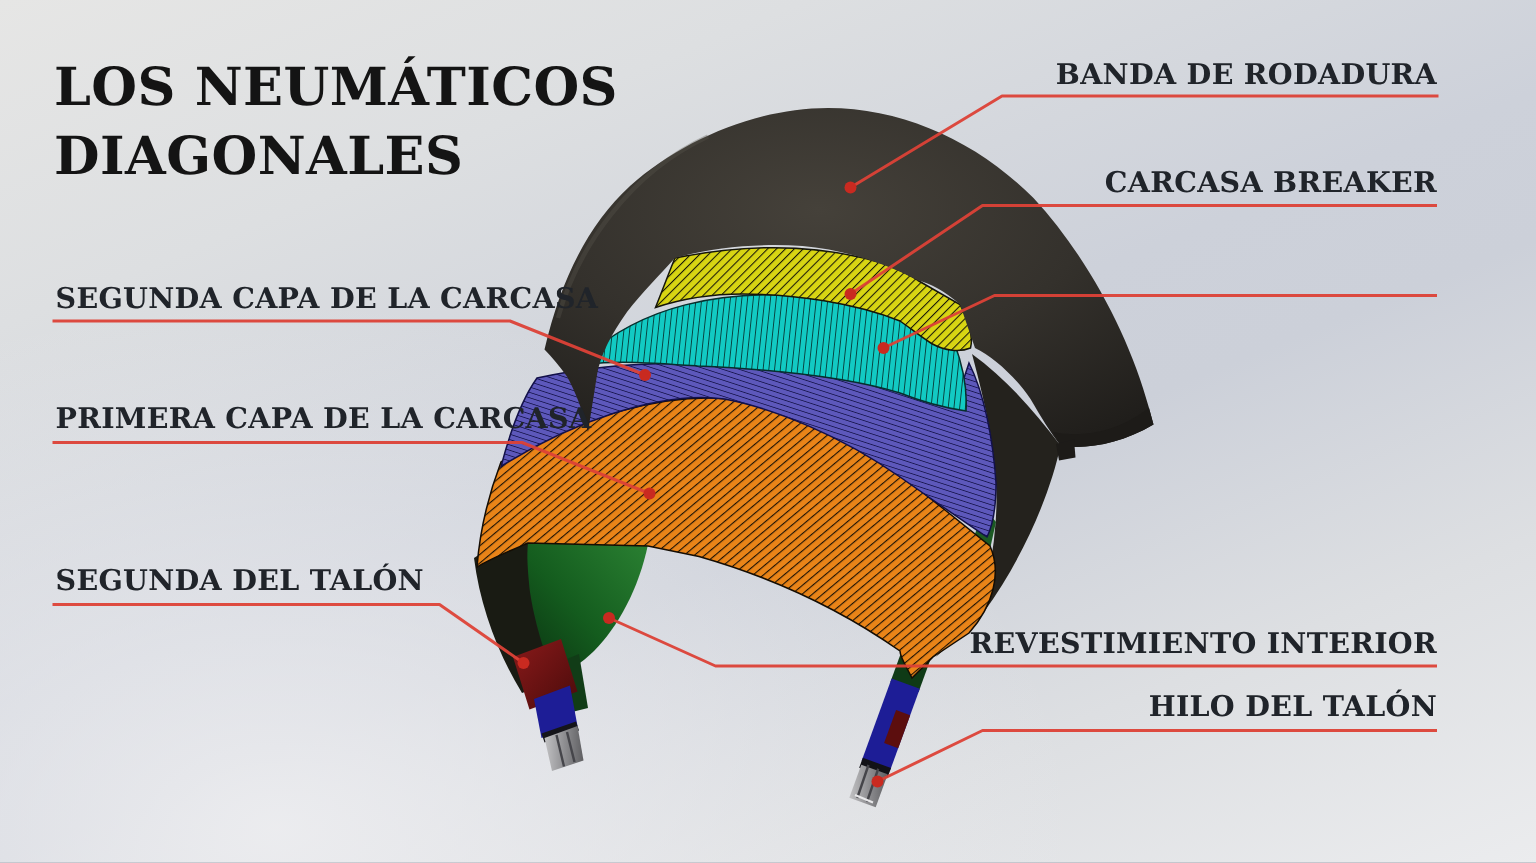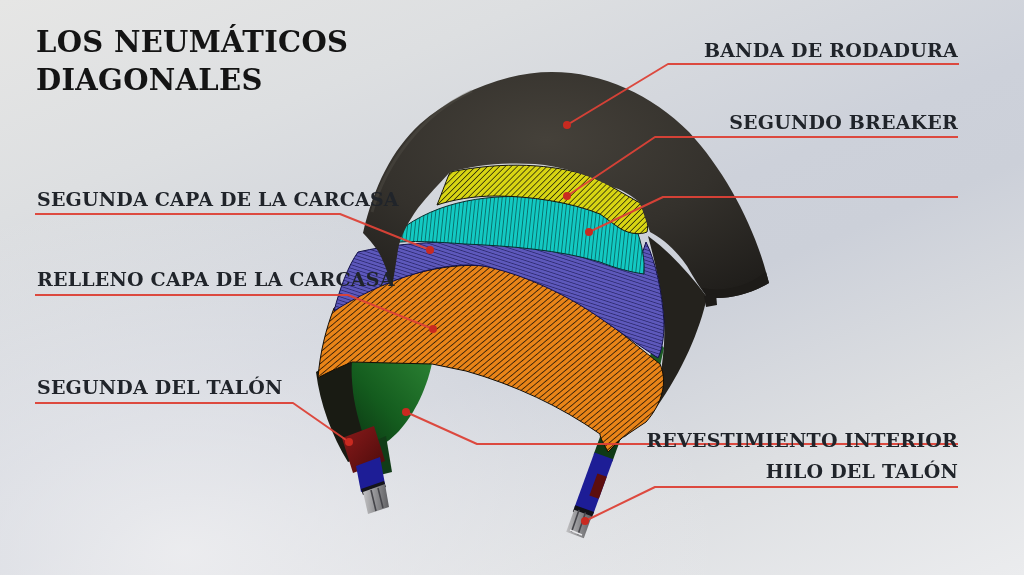--- a/index.html
+++ b/index.html
@@ -11,22 +11,22 @@
       linear-gradient(158deg,#e6e6e5 0%,#dddfe1 22%,#cdd1da 48%,#ccd0d9 58%,#dddfe2 78%,#ebecee 100%);
   }
   #tire-svg{position:absolute;left:0;top:0;}
   .lbl{
     position:absolute;font-size:19px;font-weight:bold;color:#20242a;
     letter-spacing:.2px;white-space:nowrap;line-height:1;
   }
   .lbl.right{right:66px;text-align:right;}
   .lbl.left{left:37px;text-align:right;}
   #page-title{
-    position:absolute;left:36px;top:24px;
-    font-size:29px;font-weight:bold;color:#141414;
+    position:absolute;left:36px;top:36px;
+    font-size:35px;font-weight:bold;color:#141414;
     line-height:1.31;letter-spacing:.3px;
   }
 </style>
 </head>
 <body>
 
 <div id="canvas">
 
   <svg id="tire-svg" width="1024" height="575" viewBox="0 0 1024 575">
     <defs>
@@ -128,20 +128,20 @@
       <circle cx="585" cy="521" r="4"></circle>
     </g>
   </svg>
 
   <div id="page-title">
     <div>LOS NEUMÁTICOS</div>
     <div>DIAGONALES</div>
   </div>
 
   <div class="lbl right" style="top:41px">BANDA DE RODADURA</div>
-  <div class="lbl right" style="top:113px">SEGUNDO BREAKER</div>
+  <div class="lbl right" style="top:113px">CARCASA BREAKER</div>
   <div class="lbl left" style="top:190px">SEGUNDA CAPA DE LA CARCASA</div>
-  <div class="lbl left" style="top:270px">RELLENO CAPA DE LA CARCASA</div>
+  <div class="lbl left" style="top:270px">PRIMERA CAPA DE LA CARCASA</div>
   <div class="lbl left" style="top:378px">SEGUNDA DEL TALÓN</div>
-  <div class="lbl right" style="top:431px">REVESTIMIENTO INTERIOR</div>
+  <div class="lbl right" style="top:420px">REVESTIMIENTO INTERIOR</div>
   <div class="lbl right" style="top:462px">HILO DEL TALÓN</div>
 
 </div>
 
 </body></html>

